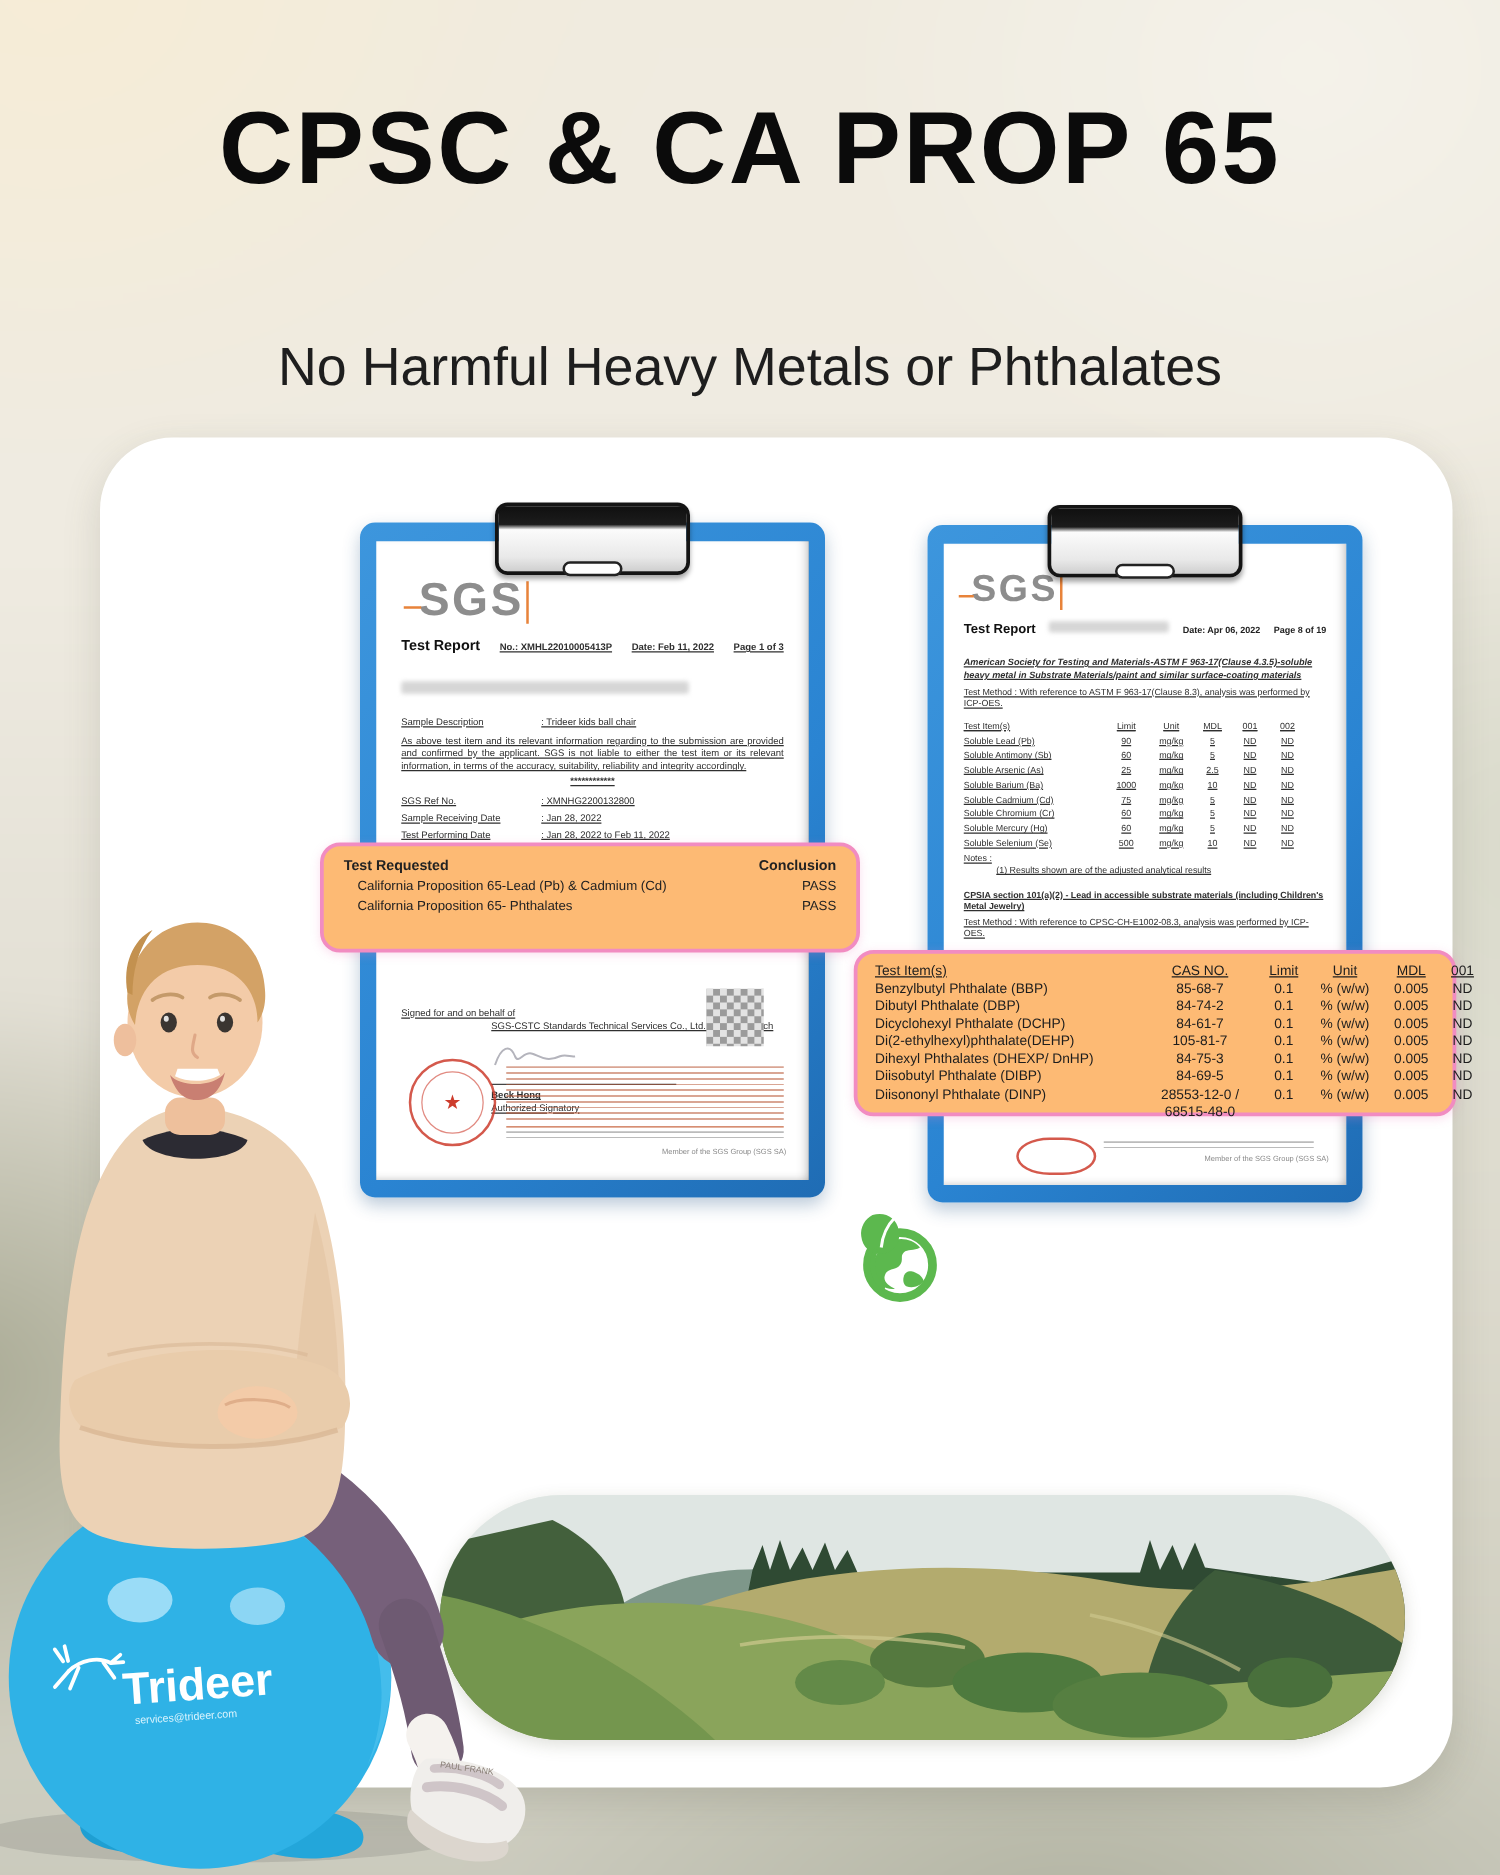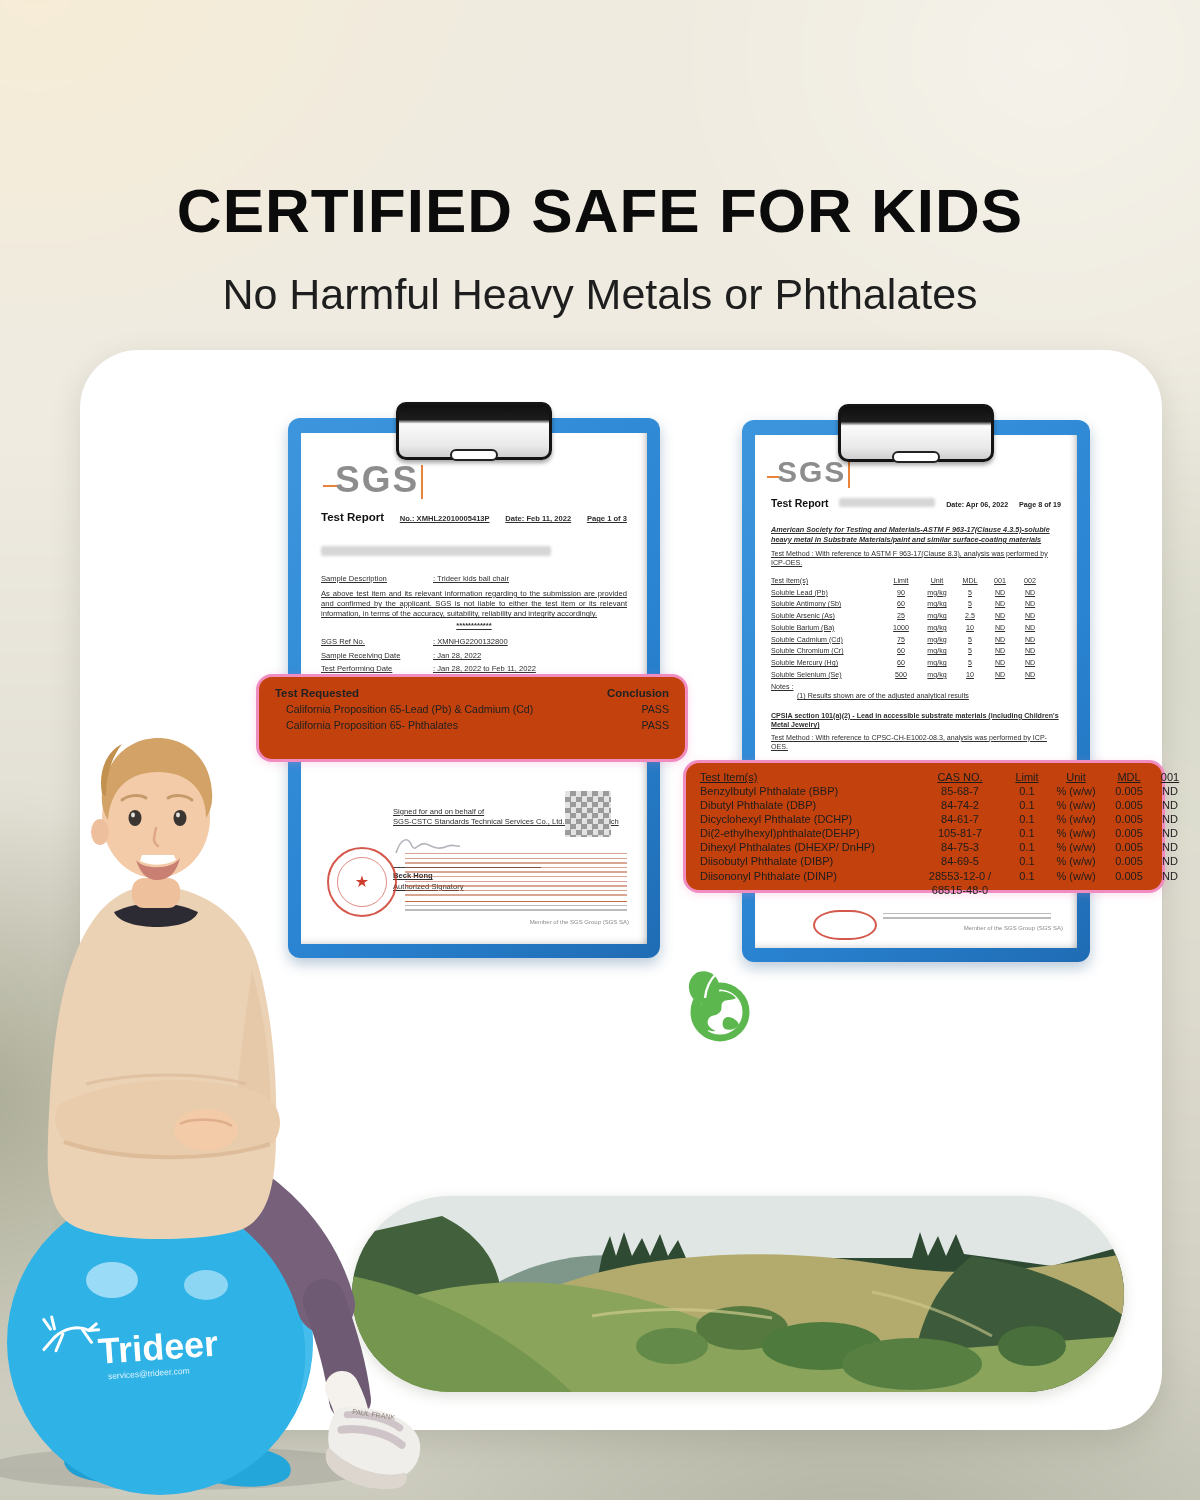--- a/index.html
+++ b/index.html
@@ -71,21 +71,21 @@
     background:repeating-conic-gradient(#9b9b9b 0% 25%, #e3e3e3 0% 50%);background-size:11px 11px;}
   .stamp{position:absolute;border:2px solid rgba(205,60,45,.85);border-radius:50%;
     display:flex;align-items:center;justify-content:center;color:#cd3c2d;}
   .stamp .inner{border:1px solid rgba(205,60,45,.6);border-radius:50%;width:72%;height:72%;
     display:flex;align-items:center;justify-content:center;font-size:16px;}
   .fineprint{background:repeating-linear-gradient(180deg, rgba(186,92,60,.55) 0 1.4px, transparent 1.4px 4.6px);}
   .fineprint2{background:repeating-linear-gradient(180deg, rgba(120,120,120,.5) 0 1.2px, transparent 1.2px 4.4px);}
   .member-note{font-size:6px;color:#8a8a8a;}
 
   
-  .pinkbox{position:absolute;background:#c2410c;border:3px solid #f18cc1;border-radius:16px;z-index:6;
+  .pinkbox{position:absolute;background:#fdba74;border:3px solid #f18cc1;border-radius:16px;z-index:6;
     box-shadow:0 2px 8px rgba(240,130,190,.25);box-sizing:border-box;}
   #pink-left{left:256px;top:674px;width:432px;height:88px;padding:10px 16px;}
   #pink-left .gtable{grid-template-columns:1fr auto;font-size:10.6px;color:#222;row-gap:4px;}
   #pink-left .trow:first-child{font-weight:700;font-size:11.4px;}
   #pink-left .trow:not(:first-child) .tcell:first-child{padding-left:11px;}
   #pink-left .tcell:last-child{text-align:right;}
 
   #pink-right{left:683px;top:760px;width:482px;height:133px;padding:7px 12px 6px 14px;}
   #pink-right .gtable{grid-template-columns:212px 96px 38px 60px 46px 36px;font-size:11px;color:#1d1d1d;line-height:1.28;}
   #pink-right .tcell{text-align:center;}
@@ -103,21 +103,21 @@
 
   
   #child-ball{position:absolute;left:-6px;top:700px;width:446px;height:800px;z-index:9;}
 </style>
 </head>
 <body>
 <div id="page">
 
   <div class="bg"></div>
 
-  <div class="title2">CERTIFIED SAFE FOR KIDS</div>
+  <div class="title1">CPSC &amp; CA PROP 65</div>
   <div class="subtitle">No Harmful Heavy Metals or Phthalates</div>
 
   <div class="card"></div>
 
   <div class="clipboard" id="clipboard-left">
     <div class="clip"></div>
     <div class="paper" id="paper-left">
       <span class="sgs-logo">
         <span>SGS</span>
         <i style="left:-12px;top:26px;width:14px;height:2px;"></i>
@@ -137,21 +137,21 @@
       <div class="doc-small b" style="text-align:center;margin-top:2px;">************</div>
       <div class="gtable kv doc-small" style="grid-template-columns:112px 1fr;margin-top:4px;">
           <div class="trow"><div class="tcell">SGS Ref No.</div><div class="tcell">: XMNHG2200132800</div></div>
           <div class="trow"><div class="tcell">Sample Receiving Date</div><div class="tcell">: Jan 28, 2022</div></div>
           <div class="trow"><div class="tcell">Test Performing Date</div><div class="tcell">: Jan 28, 2022 to Feb 11, 2022</div></div>
           <div class="trow"><div class="tcell">Test Performed</div><div class="tcell">: Selected test(s) as requested by applicant</div></div>
           <div class="trow"><div class="tcell">Test Result(s)</div><div class="tcell">: For further details, please refer to the following page(s)</div></div>
         </div>
 
       
-      <div class="doc-small" style="margin-top:104px;margin-left:72px;">Signed for and on behalf of</div>
+      <div class="doc-small" style="margin-top:104px;">Signed for and on behalf of</div>
       <div class="doc-small" style="margin-left:72px;">SGS-CSTC Standards Technical Services Co., Ltd.  Xiamen Branch</div>
       <svg width="70" height="26" style="margin-left:72px;margin-top:6px;">
         <path d="M3,20 C8,5 15,3 19,13 C22,20 26,8 33,11 C39,13 44,18 55,13 C60,11 64,14 67,13" stroke="#b4b4bc" stroke-width="1.6" fill="none"></path>
       </svg>
       <div class="sig-line" style="margin-left:72px;"></div>
       <div class="doc-small b" style="margin-left:72px;">Beck Hong</div>
       <div class="doc-small" style="margin-left:72px;">Authorized Signatory</div>
       <div class="qr"></div>
       <div class="stamp" style="left:26px;top:414px;width:66px;height:66px;position:absolute;">
         <div class="inner">★</div>

